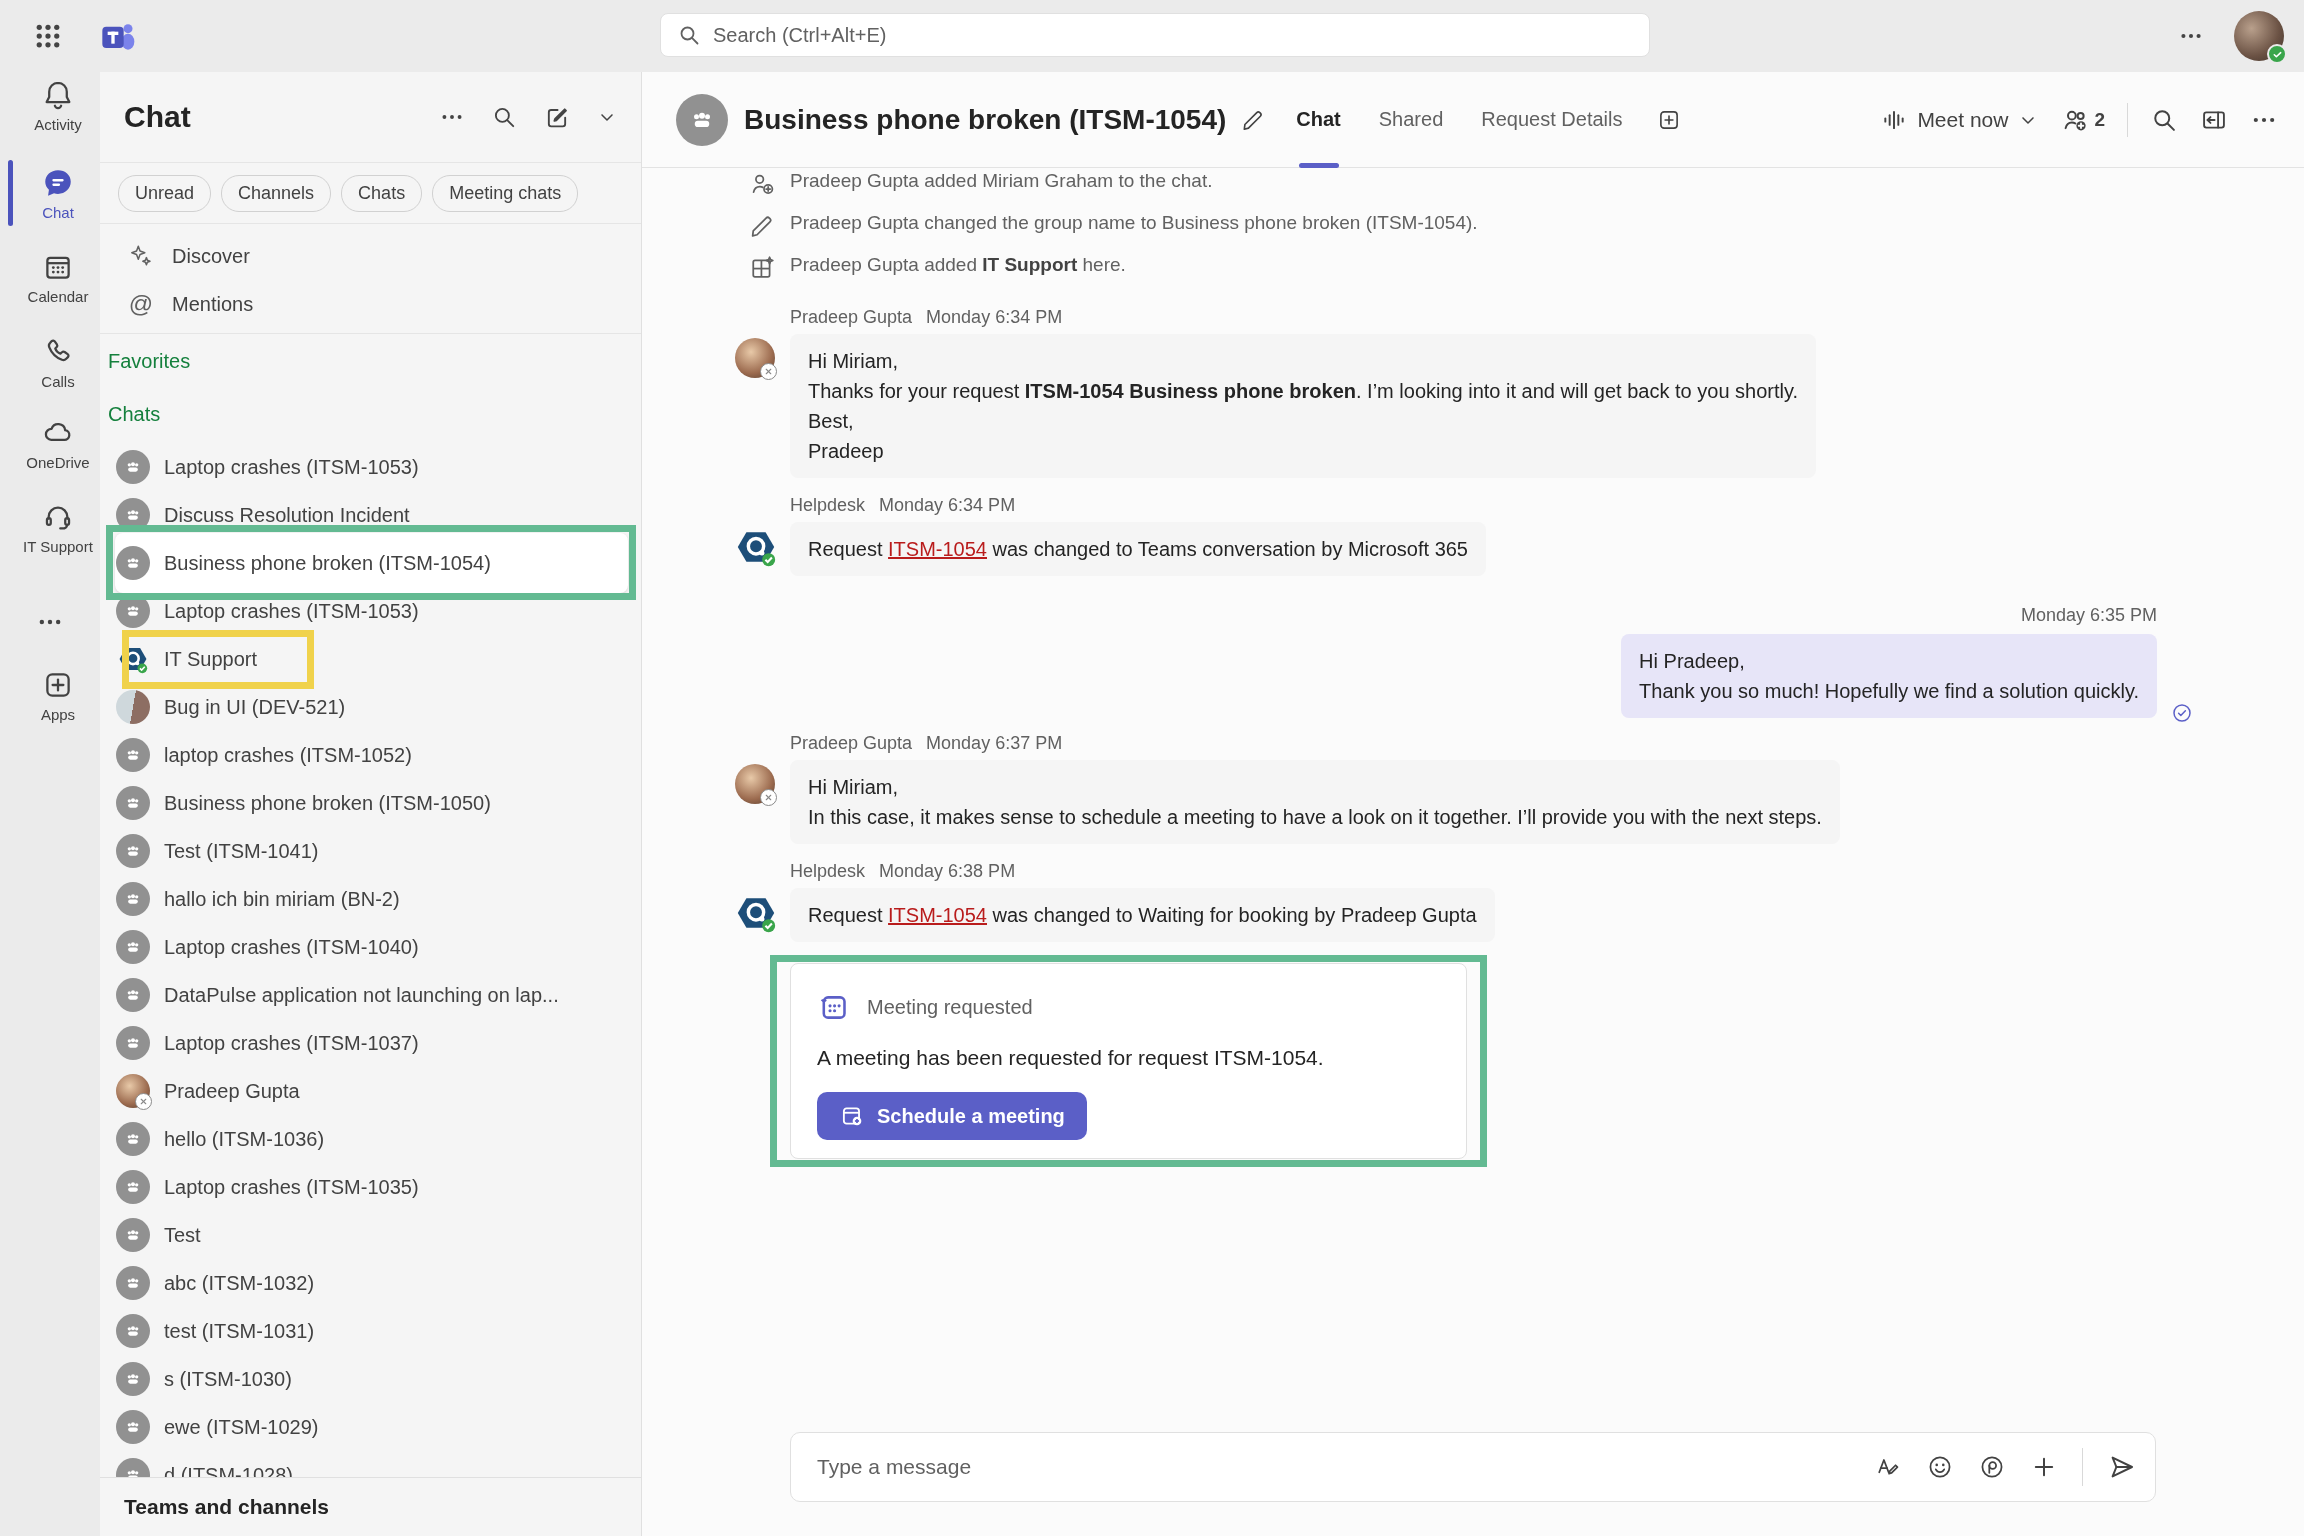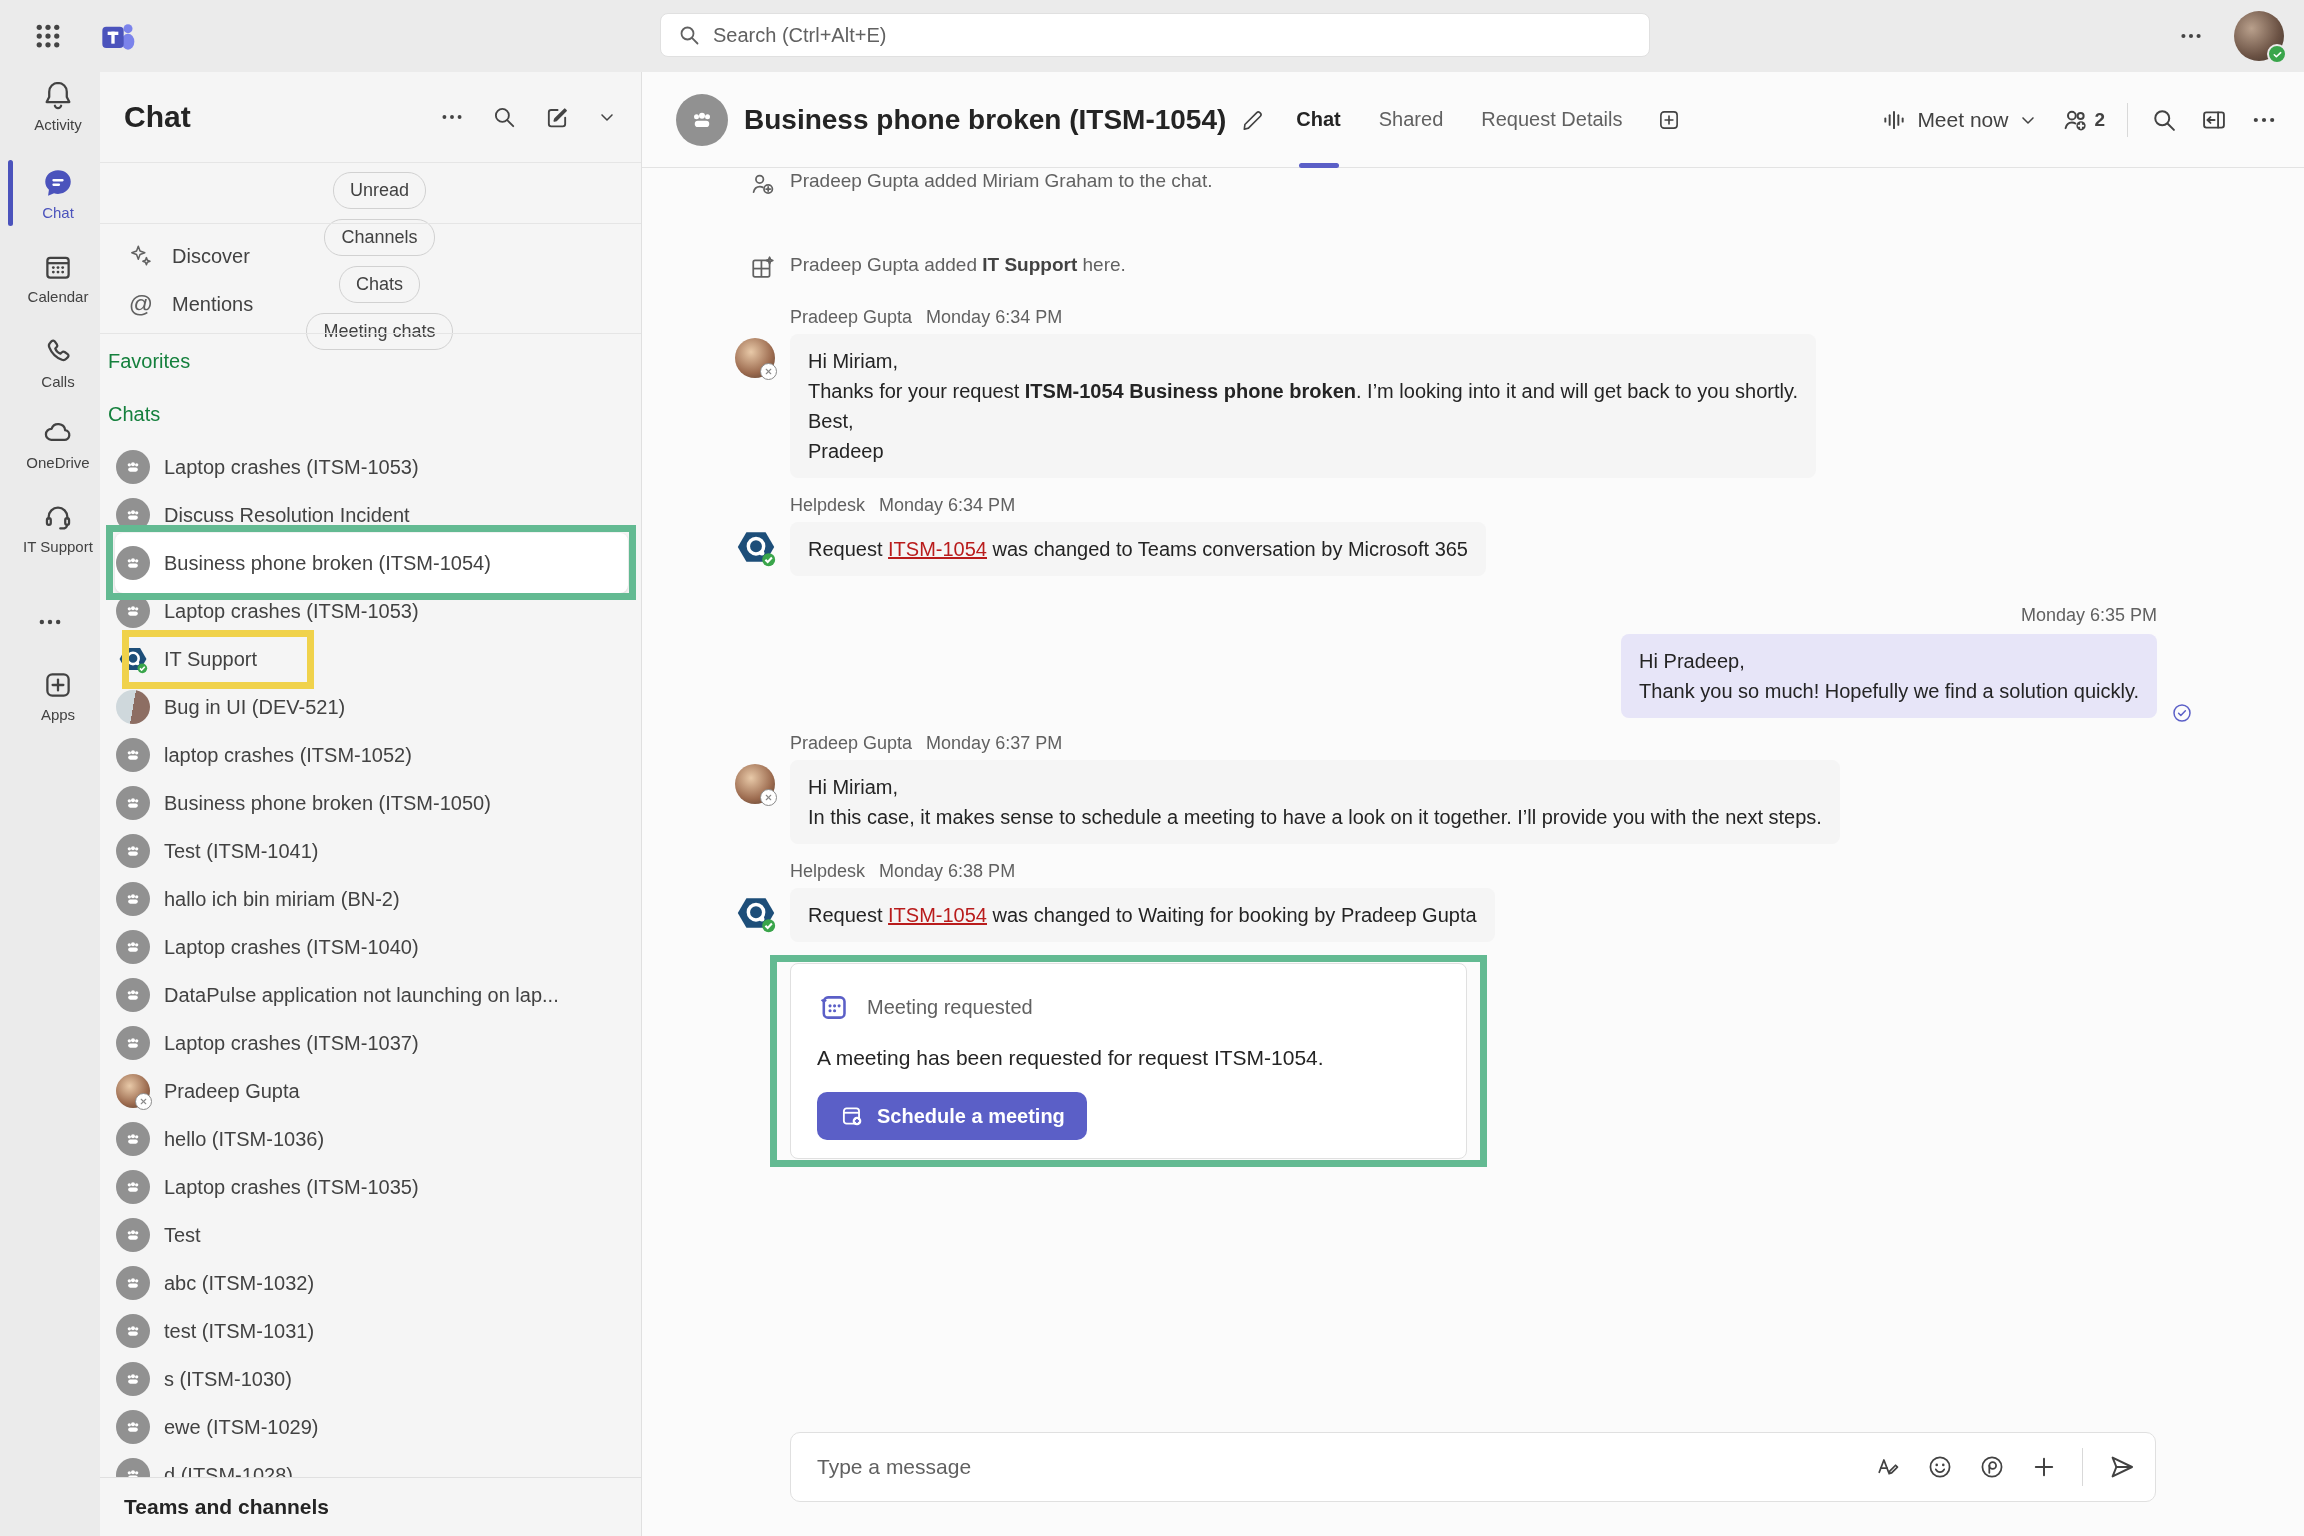--- a/index.html
+++ b/index.html
@@ -27,21 +27,21 @@
   .rail-item.active .lbl { color:#4b53bc; }
   .rail-indicator { position:absolute; left:0; top:-6px; width:5px; height:66px; background:#4b53bc; border-radius:3px; }
   .rail-more { position:absolute; left:0; top:536px; width:100px; display:flex; justify-content:center; cursor:pointer; }
 
   
   .sidebar { position:absolute; top:72px; left:100px; width:542px; height:1464px; background:#f5f5f5; border-right:1px solid #e0e0e0; z-index:30; }
   .sb-header { position:absolute; top:0; left:0; right:0; height:90px; display:flex; align-items:center; padding:0 24px; }
   .sb-title { font-size:30px; font-weight:bold; color:#242424; }
   .sb-header-icons { margin-left:auto; display:flex; align-items:center; gap:26px; }
   .hr { position:absolute; left:0; right:0; height:1px; background:#e5e5e5; }
-  .pills { position:absolute; top:100px; left:18px; right:0; height:42px; display:flex; gap:10px; align-items:center;flex-direction:column; }
+  .pills { position:absolute; top:100px; left:18px; right:0; height:42px; display:flex; gap:10px; align-items:center; }
   .pill { border:1px solid #d1d1d1; border-radius:18px; padding:7px 16px; font-size:18px; color:#424242; background:transparent; cursor:pointer; white-space:nowrap; }
   .sb-nav { position:absolute; top:160px; left:0; right:0; }
   .sb-nav-row { height:48px; display:flex; align-items:center; gap:18px; padding-left:28px; font-size:20px; color:#424242; cursor:pointer; }
   .sb-section { position:absolute; left:8px; font-size:20px; color:#15803d; }
   .sb-list { position:absolute; top:371px; left:0; right:1px; height:1034px; overflow:hidden; }
   .sb-row { position:relative; height:48px; display:flex; align-items:center; gap:14px; padding-left:16px; cursor:pointer;text-align:center; }
   .sb-row .txt { position:relative; z-index:2; font-size:20px; color:#424242; white-space:nowrap; overflow:hidden; text-overflow:ellipsis; max-width:460px; }
   .av { position:relative; z-index:2; width:34px; height:34px; border-radius:50%; flex:0 0 34px; display:flex; align-items:center; justify-content:center; }
   .av-group { background:#919191; }
   .av-photo { background:radial-gradient(circle at 40% 35%, #e8c9a8, #9c6b4f 60%, #4e382b); }
@@ -628,20 +628,28 @@
         <svg width="28" height="28" viewBox="0 0 24 24" fill="none" stroke="#616161" stroke-width="1.5" stroke-linecap="round">
           <circle cx="10" cy="8" r="3.2"></circle>
           <path d="M4.8 19c.6-3 2.8-4.7 5.4-4.7.9 0 1.8.2 2.5.6"></path>
           <circle cx="17.3" cy="16.3" r="3.6"></circle>
           <line x1="17.3" y1="14.5" x2="17.3" y2="18.1"></line>
           <line x1="15.5" y1="16.3" x2="19.1" y2="16.3"></line>
         </svg>
       </span>
     <span class="stext">Pradeep Gupta added Miriam Graham to the chat.</span>
   </div>
+  <div class="sysrow" style="top:140px">
+    <span>
+        <svg width="28" height="28" viewBox="0 0 24 24" fill="none" stroke="#616161" stroke-width="1.5" stroke-linejoin="round">
+          <path d="M4.5 16.2L15.5 5.2a2 2 0 0 1 2.8 0l.5.5a2 2 0 0 1 0 2.8l-11 11-3.8 1z"></path>
+        </svg>
+      </span>
+    <span class="stext">Pradeep Gupta changed the group name to Business phone broken (ITSM-1054).</span>
+  </div>
   <div class="sysrow" style="top:182px">
     <span>
         <svg width="28" height="28" viewBox="0 0 24 24" fill="none" stroke="#616161" stroke-width="1.5" stroke-linejoin="round">
           <rect x="4.5" y="5.5" width="14" height="14" rx="1.5"></rect>
           <line x1="11.5" y1="5.5" x2="11.5" y2="19.5"></line>
           <line x1="4.5" y1="12.5" x2="18.5" y2="12.5"></line>
           <path d="M18.5 2.8l.8 2 2 .8-2 .8-.8 2-.8-2-2-.8 2-.8z"></path>
         </svg>
       </span>
     <span class="stext"><span>Pradeep Gupta added </span><b>IT Support</b><span> here.</span></span>

